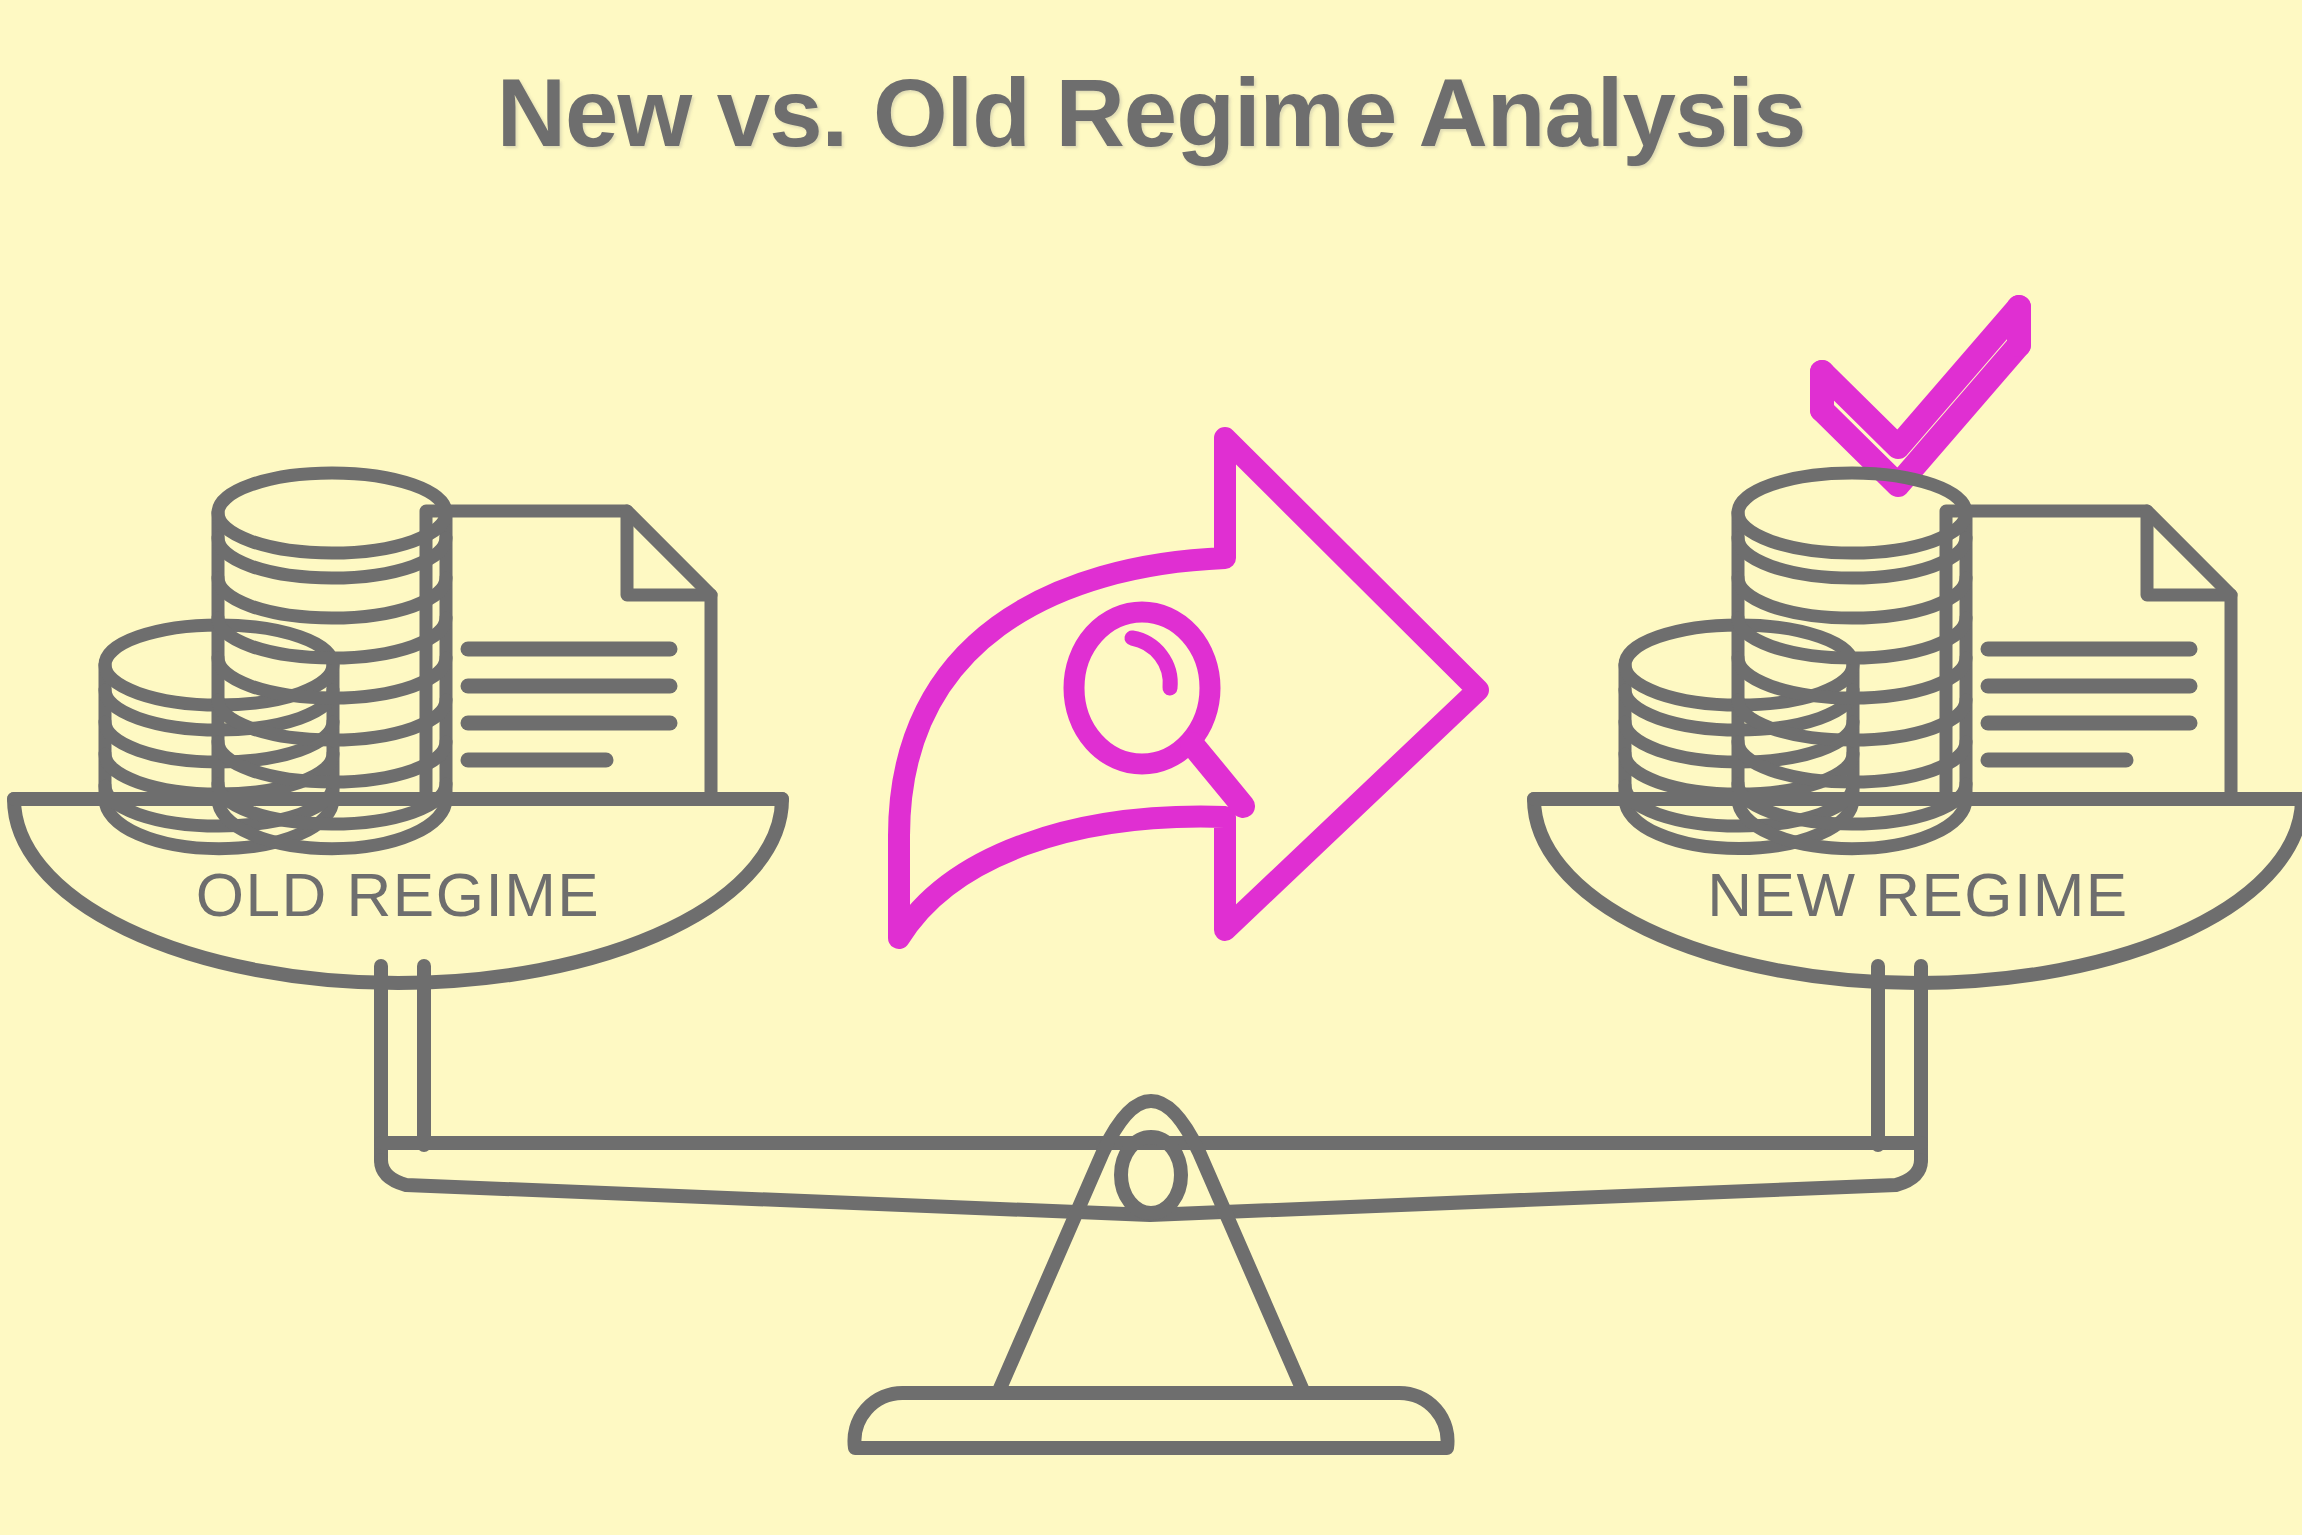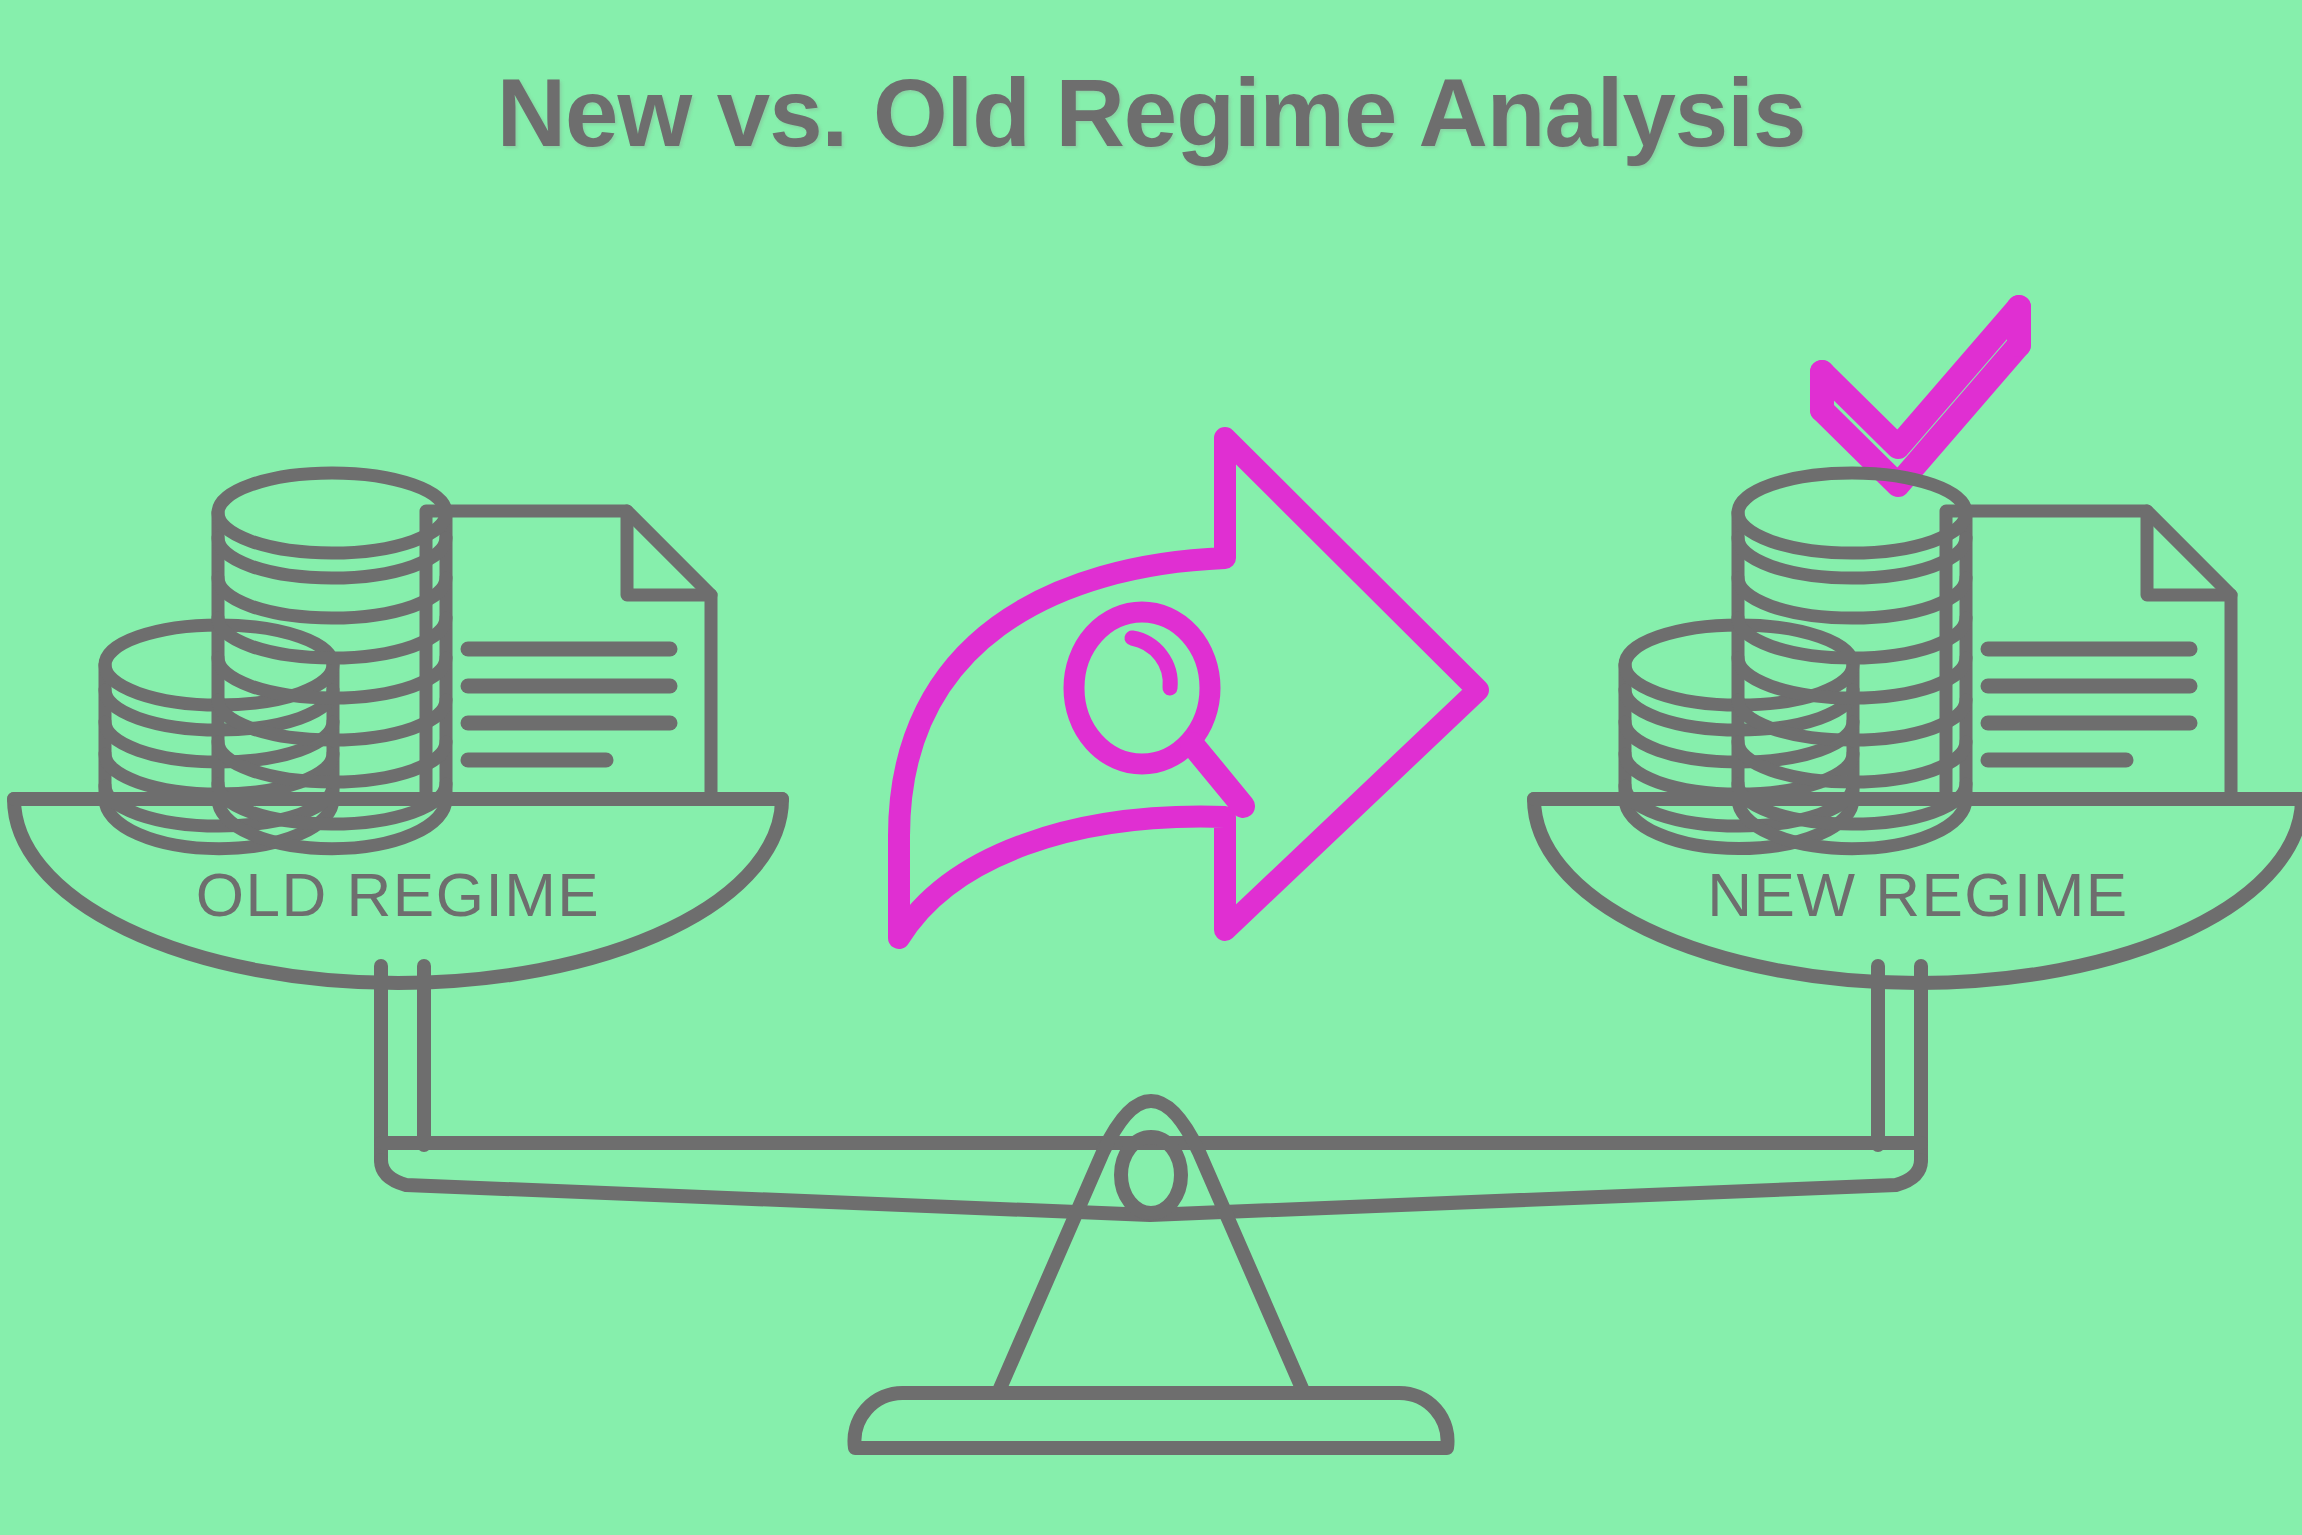--- a/index.html
+++ b/index.html
@@ -7,21 +7,21 @@
     padding: 0;
     background: #ffffff;
   }
   body {
     font-family: "Liberation Sans", sans-serif;
   }
   #canvas {
     position: relative;
     width: 2302px;
     height: 1535px;
-    background: #86efac;
+    background: #fef9c3;
     overflow: hidden;
   }
   #title {
     position: absolute;
     top: 58px;
     left: 0;
     width: 2302px;
     text-align: center;
     font-family: "Liberation Sans", sans-serif;
     font-weight: bold;

